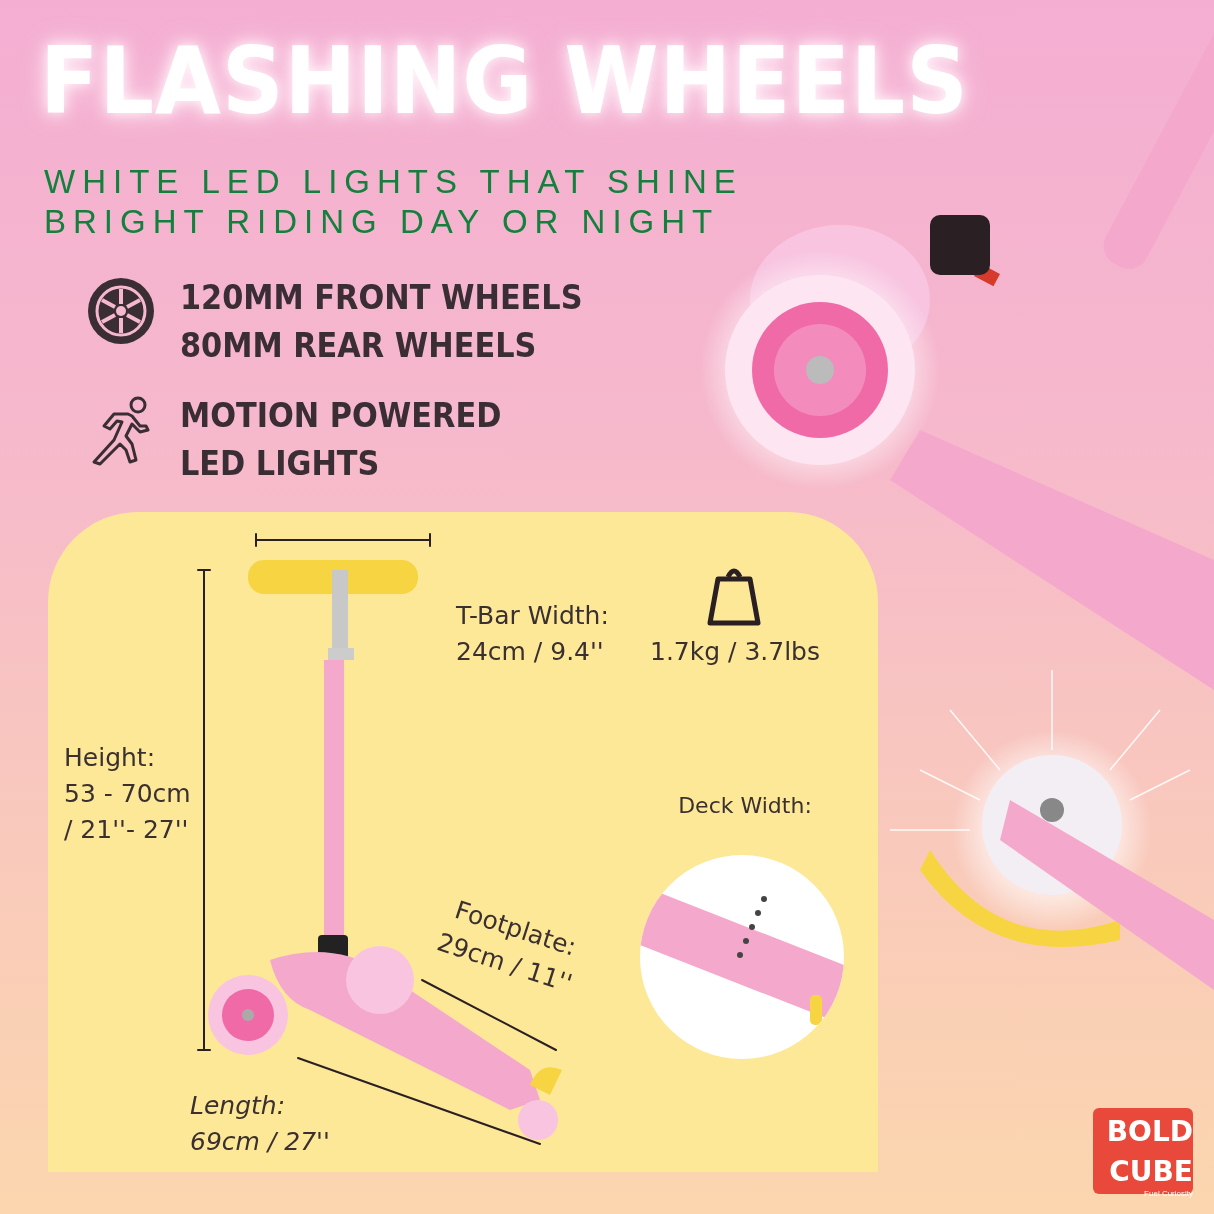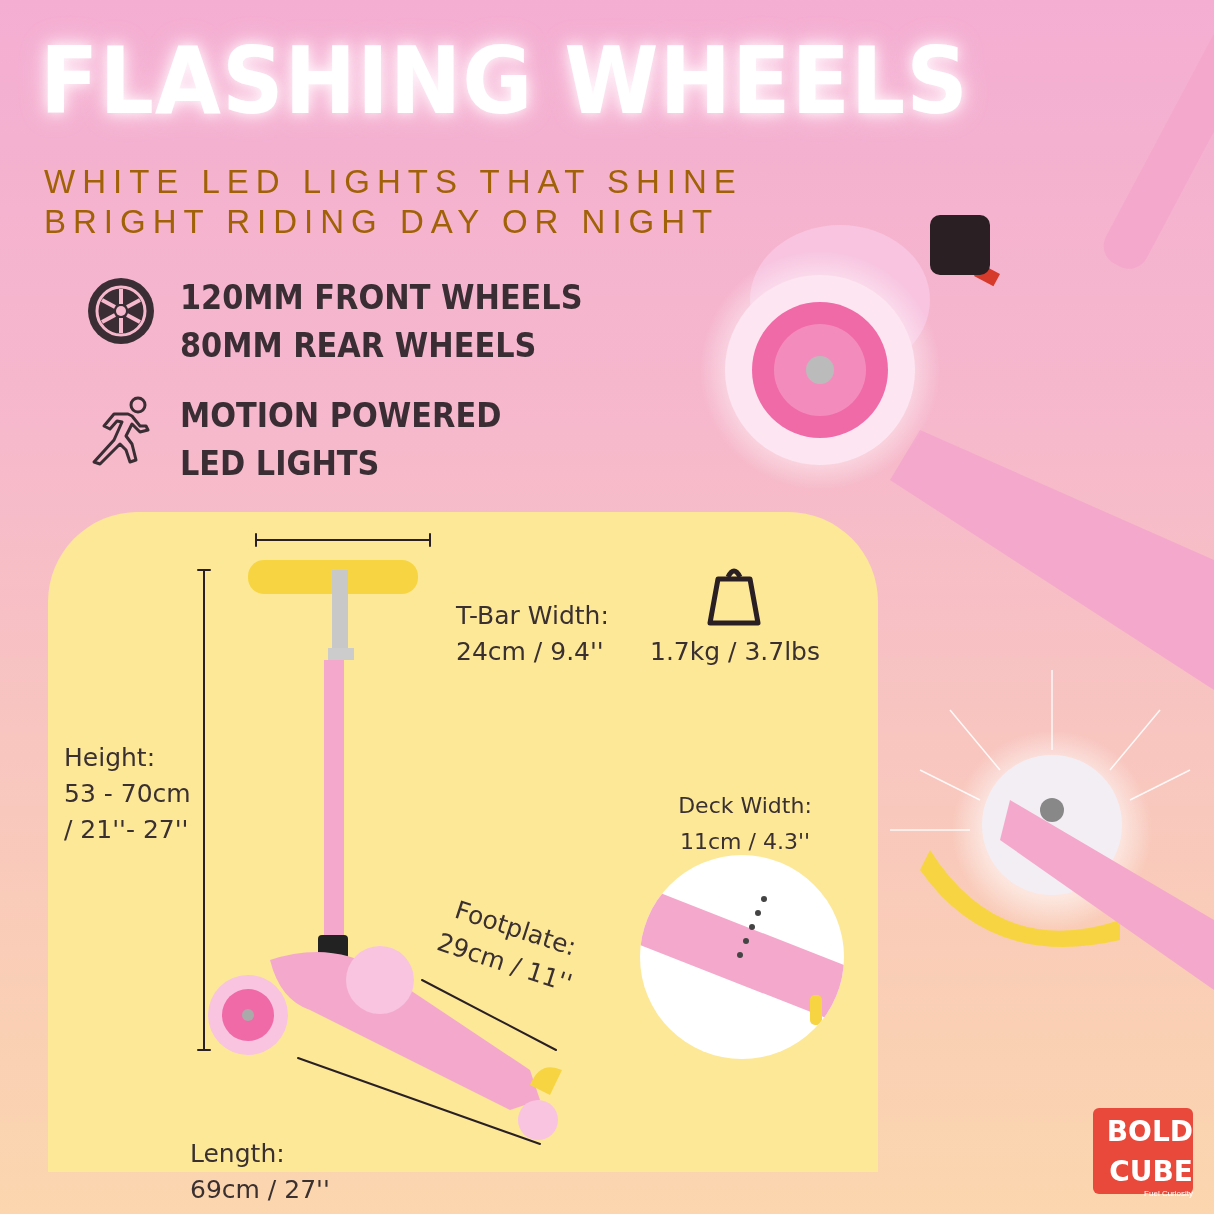--- a/index.html
+++ b/index.html
@@ -3,21 +3,21 @@
 <meta charset="utf-8">
 <style>
   html,body{margin:0;padding:0;}
   body{width:1214px;height:1214px;overflow:hidden;position:relative;
     font-family:"Liberation Sans","DejaVu Sans",sans-serif;
     background:linear-gradient(180deg,#f4aed2 0%,#f6b8cc 35%,#f8c5c0 60%,#fad0b4 85%,#fbd6ae 100%);}
   .abs{position:absolute;}
   .title{left:40px;top:28px;font-size:92px;font-weight:900;color:#fff;letter-spacing:1px;
     text-shadow:0 0 14px rgba(255,255,255,.95),0 0 30px rgba(255,230,245,.8);white-space:nowrap;
     font-family:"DejaVu Sans",sans-serif;transform:scaleX(0.93);transform-origin:left top;}
-  .subtitle{left:44px;top:162px;font-size:33px;color:#a16207;letter-spacing:7px;line-height:40px;
+  .subtitle{left:44px;top:162px;font-size:33px;color:#15803d;letter-spacing:7px;line-height:40px;
     font-family:"Liberation Sans",sans-serif;}
   .feature{left:84px;display:flex;align-items:flex-start;gap:22px;}
   .feature-text{font-size:33px;font-weight:bold;color:#3a2d33;line-height:48px;
     font-family:"DejaVu Sans",sans-serif;transform:scaleX(0.92);transform-origin:left center;}
   .icon{width:74px;height:74px;flex:none;}
   .card{left:48px;top:512px;width:830px;height:660px;background:#fde898;border-radius:90px 90px 0 0;}
   .lbl{font-size:25px;color:#3a3030;line-height:36px;font-family:"DejaVu Sans",sans-serif;}
   .center{text-align:center;}
   .logo{left:1093px;top:1108px;width:100px;height:86px;background:#e8493a;border-radius:6px;
     color:#fff;text-align:right;}
@@ -153,42 +153,41 @@
 </div>
 
 <div class="abs lbl" style="left:64px;top:740px;line-height:36px;">
   <div>Height:</div>
   <div>53 - 70cm</div>
   <div>/ 21''- 27''</div>
 </div>
 
 <div class="abs lbl center" style="left:660px;top:788px;width:170px;font-weight:normal;font-size:22px;">
   <div>Deck Width:</div>
-  <div>11cm / 4.3''</div>
 </div>
 <div class="abs deck-circle">
   <svg width="204" height="204">
     <path d="M0 30 L204 110 L204 170 L0 90 Z" fill="#f4a9cc"></path>
     <g fill="#444">
         <circle cx="124" cy="44" r="3"></circle>
         <circle cx="118" cy="58" r="3"></circle>
         <circle cx="112" cy="72" r="3"></circle>
         <circle cx="106" cy="86" r="3"></circle>
         <circle cx="100" cy="100" r="3"></circle>
       </g>
     <rect x="170" y="140" width="12" height="30" rx="5" fill="#f7d542"></rect>
   </svg>
 </div>
 
 <div class="abs lbl center" style="left:440px;top:910px;width:140px;transform:rotate(18deg);">
   <div>Footplate:</div>
   <div>29cm / 11''</div>
 </div>
 
-<div class="abs lbl" style="left:190px;top:1136px;">
+<div class="abs lbl" style="left:190px;top:1088px;font-style:italic;">
   <div>Length:</div>
   <div>69cm / 27''</div>
 </div>
 
 <div class="abs logo">
   <div class="big">BOLD</div>
   <div class="big" style="margin-top:12px;">CUBE</div>
   <div class="small">Fuel Curiosity</div>
 </div>
 

